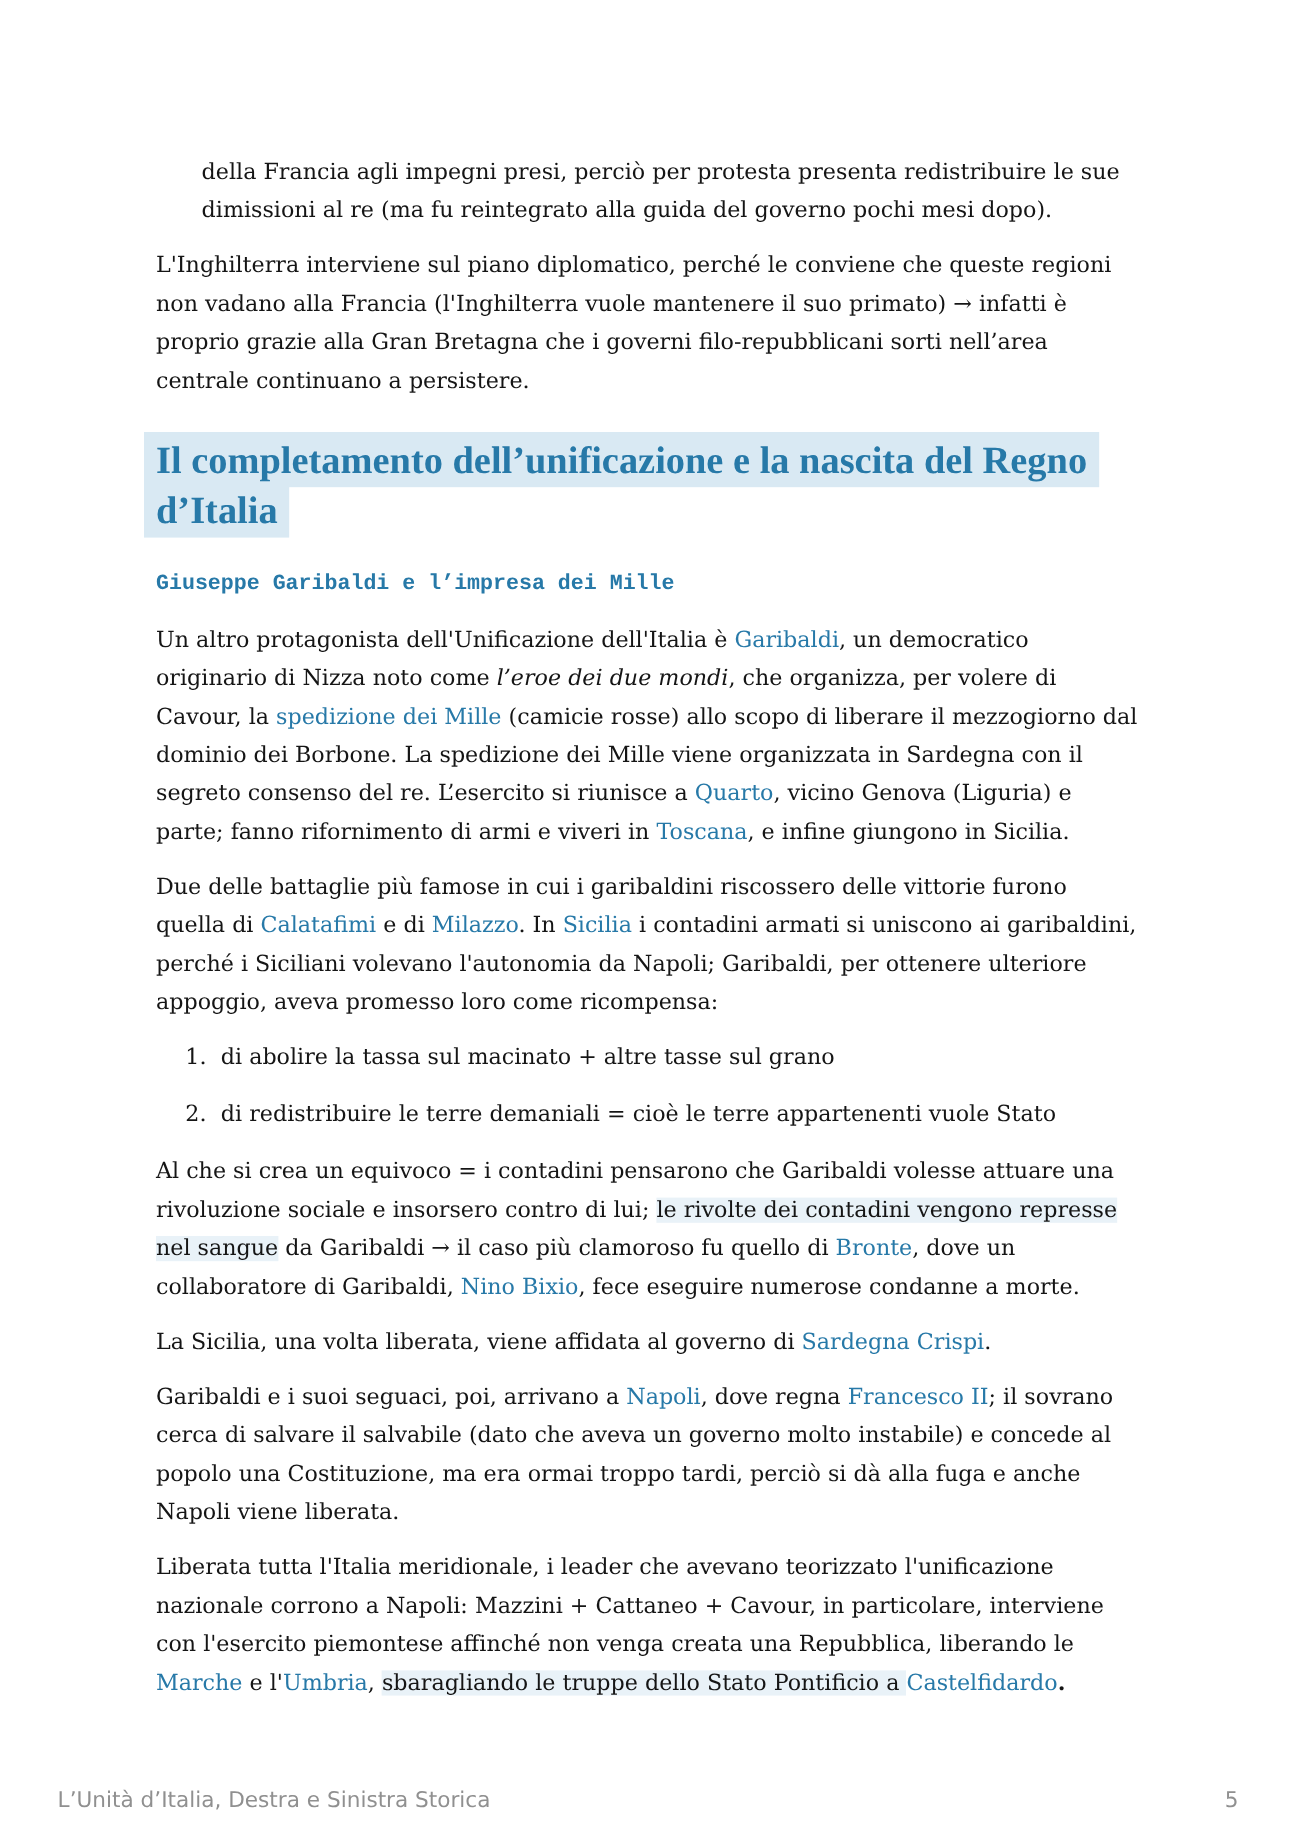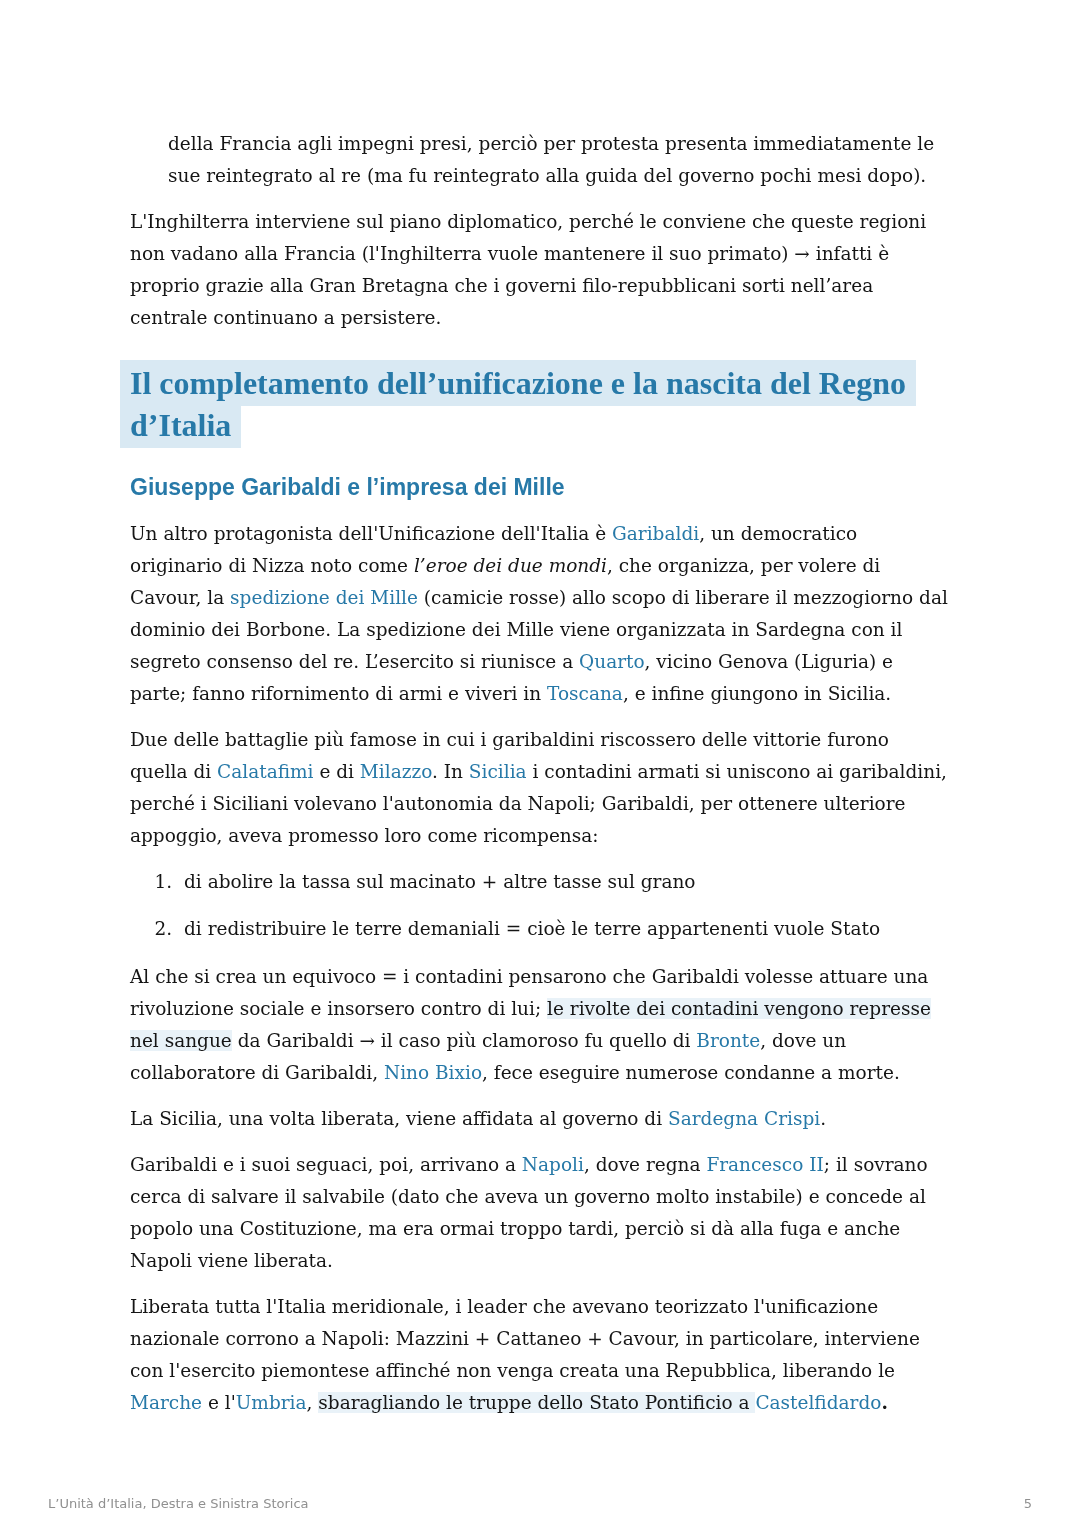--- a/index.html
+++ b/index.html
@@ -29,22 +29,22 @@
     margin: 28px 0 24px 0;
   }
   h1 .band {
     background: var(--heading-band, #d9e9f3);
     padding: 5px 10px 5px 10px;
     margin-left: -10px;
     -webkit-box-decoration-break: clone;
     box-decoration-break: clone;
   }
   h2 {
-    font-family: Liberation Sans, sans-serif;
-    font-size: 23px;
+    font-family: Liberation Mono, monospace;
+    font-size: 18px;
     line-height: 30px;
     font-weight: bold;
     color: var(--accent, #2779a8);
     margin: 26px 0 16px 0;
   }
   ol {
     margin: 2px 0 16px 0;
     padding-left: 48px;
   }
   ol li { margin-bottom: 15px; padding-left: 6px; }
@@ -54,30 +54,30 @@
   .seg-bold { font-weight: bold; }
   .footer {
     position: absolute;
     left: 48px;
     right: 48px;
     bottom: 16px;
     display: flex;
     justify-content: space-between;
     align-items: baseline;
     font-family: "DejaVu Sans", "Liberation Sans", sans-serif;
-    font-size: 13px;
+    font-size: 18px;
     color: var(--footer-text, #909090);
   }
 </style>
 </head>
 <body>
 
 <div class="page">
   <div class="content">
-      <p class="indented"><span class="seg-normal">della Francia agli impegni presi, perciò per protesta presenta immediatamente le sue reintegrato al re (ma fu reintegrato alla guida del governo pochi mesi dopo).</span></p>
+      <p class="indented"><span class="seg-normal">della Francia agli impegni presi, perciò per protesta presenta redistribuire le sue dimissioni al re (ma fu reintegrato alla guida del governo pochi mesi dopo).</span></p>
       <p><span class="seg-normal">L'Inghilterra interviene sul piano diplomatico, perché le conviene che queste regioni non vadano alla Francia (l'Inghilterra vuole mantenere il suo primato)  →  infatti è proprio grazie alla Gran Bretagna che i governi filo-repubblicani sorti nell’area centrale continuano a persistere.</span></p>
       <h1><span class="band">Il completamento dell’unificazione e la nascita del Regno d’Italia</span></h1>
       <h2>Giuseppe Garibaldi e l’impresa dei Mille</h2>
       <p><span class="seg-normal">Un altro protagonista dell'Unificazione dell'Italia è </span><span class="seg-keyword">Garibaldi</span><span class="seg-normal">, un democratico originario di Nizza noto come </span><span class="seg-italic">l’eroe dei due mondi</span><span class="seg-normal">, che organizza, per volere di Cavour, la </span><span class="seg-keyword">spedizione dei Mille</span><span class="seg-normal"> (camicie rosse) allo scopo di liberare il mezzogiorno dal dominio dei Borbone. La spedizione dei Mille viene organizzata in Sardegna con il segreto consenso del re. L’esercito si riunisce a </span><span class="seg-keyword">Quarto</span><span class="seg-normal">, vicino Genova (Liguria) e parte; fanno rifornimento di armi e viveri in </span><span class="seg-keyword">Toscana</span><span class="seg-normal">, e infine giungono in Sicilia.</span></p>
       <p><span class="seg-normal">Due delle battaglie più famose in cui i garibaldini riscossero delle vittorie furono quella di </span><span class="seg-keyword">Calatafimi</span><span class="seg-normal"> e di </span><span class="seg-keyword">Milazzo</span><span class="seg-normal">. In </span><span class="seg-keyword">Sicilia</span><span class="seg-normal"> i contadini armati si uniscono ai garibaldini, perché i Siciliani volevano l'autonomia da Napoli; Garibaldi, per ottenere ulteriore appoggio, aveva promesso loro come ricompensa:</span></p>
       <ol>
         <li>di abolire la tassa sul macinato + altre tasse sul grano</li>
         <li>di redistribuire le terre demaniali = cioè le terre appartenenti vuole Stato</li>
       </ol>
       <p><span class="seg-normal">Al che si crea un equivoco = i contadini pensarono che Garibaldi volesse attuare una rivoluzione sociale e insorsero contro di lui; </span><span class="seg-highlight">le rivolte dei contadini vengono represse nel sangue</span><span class="seg-normal"> da Garibaldi  →  il caso più clamoroso fu quello di </span><span class="seg-keyword">Bronte</span><span class="seg-normal">, dove un collaboratore di Garibaldi, </span><span class="seg-keyword">Nino Bixio</span><span class="seg-normal">, fece eseguire numerose condanne a morte.</span></p>

